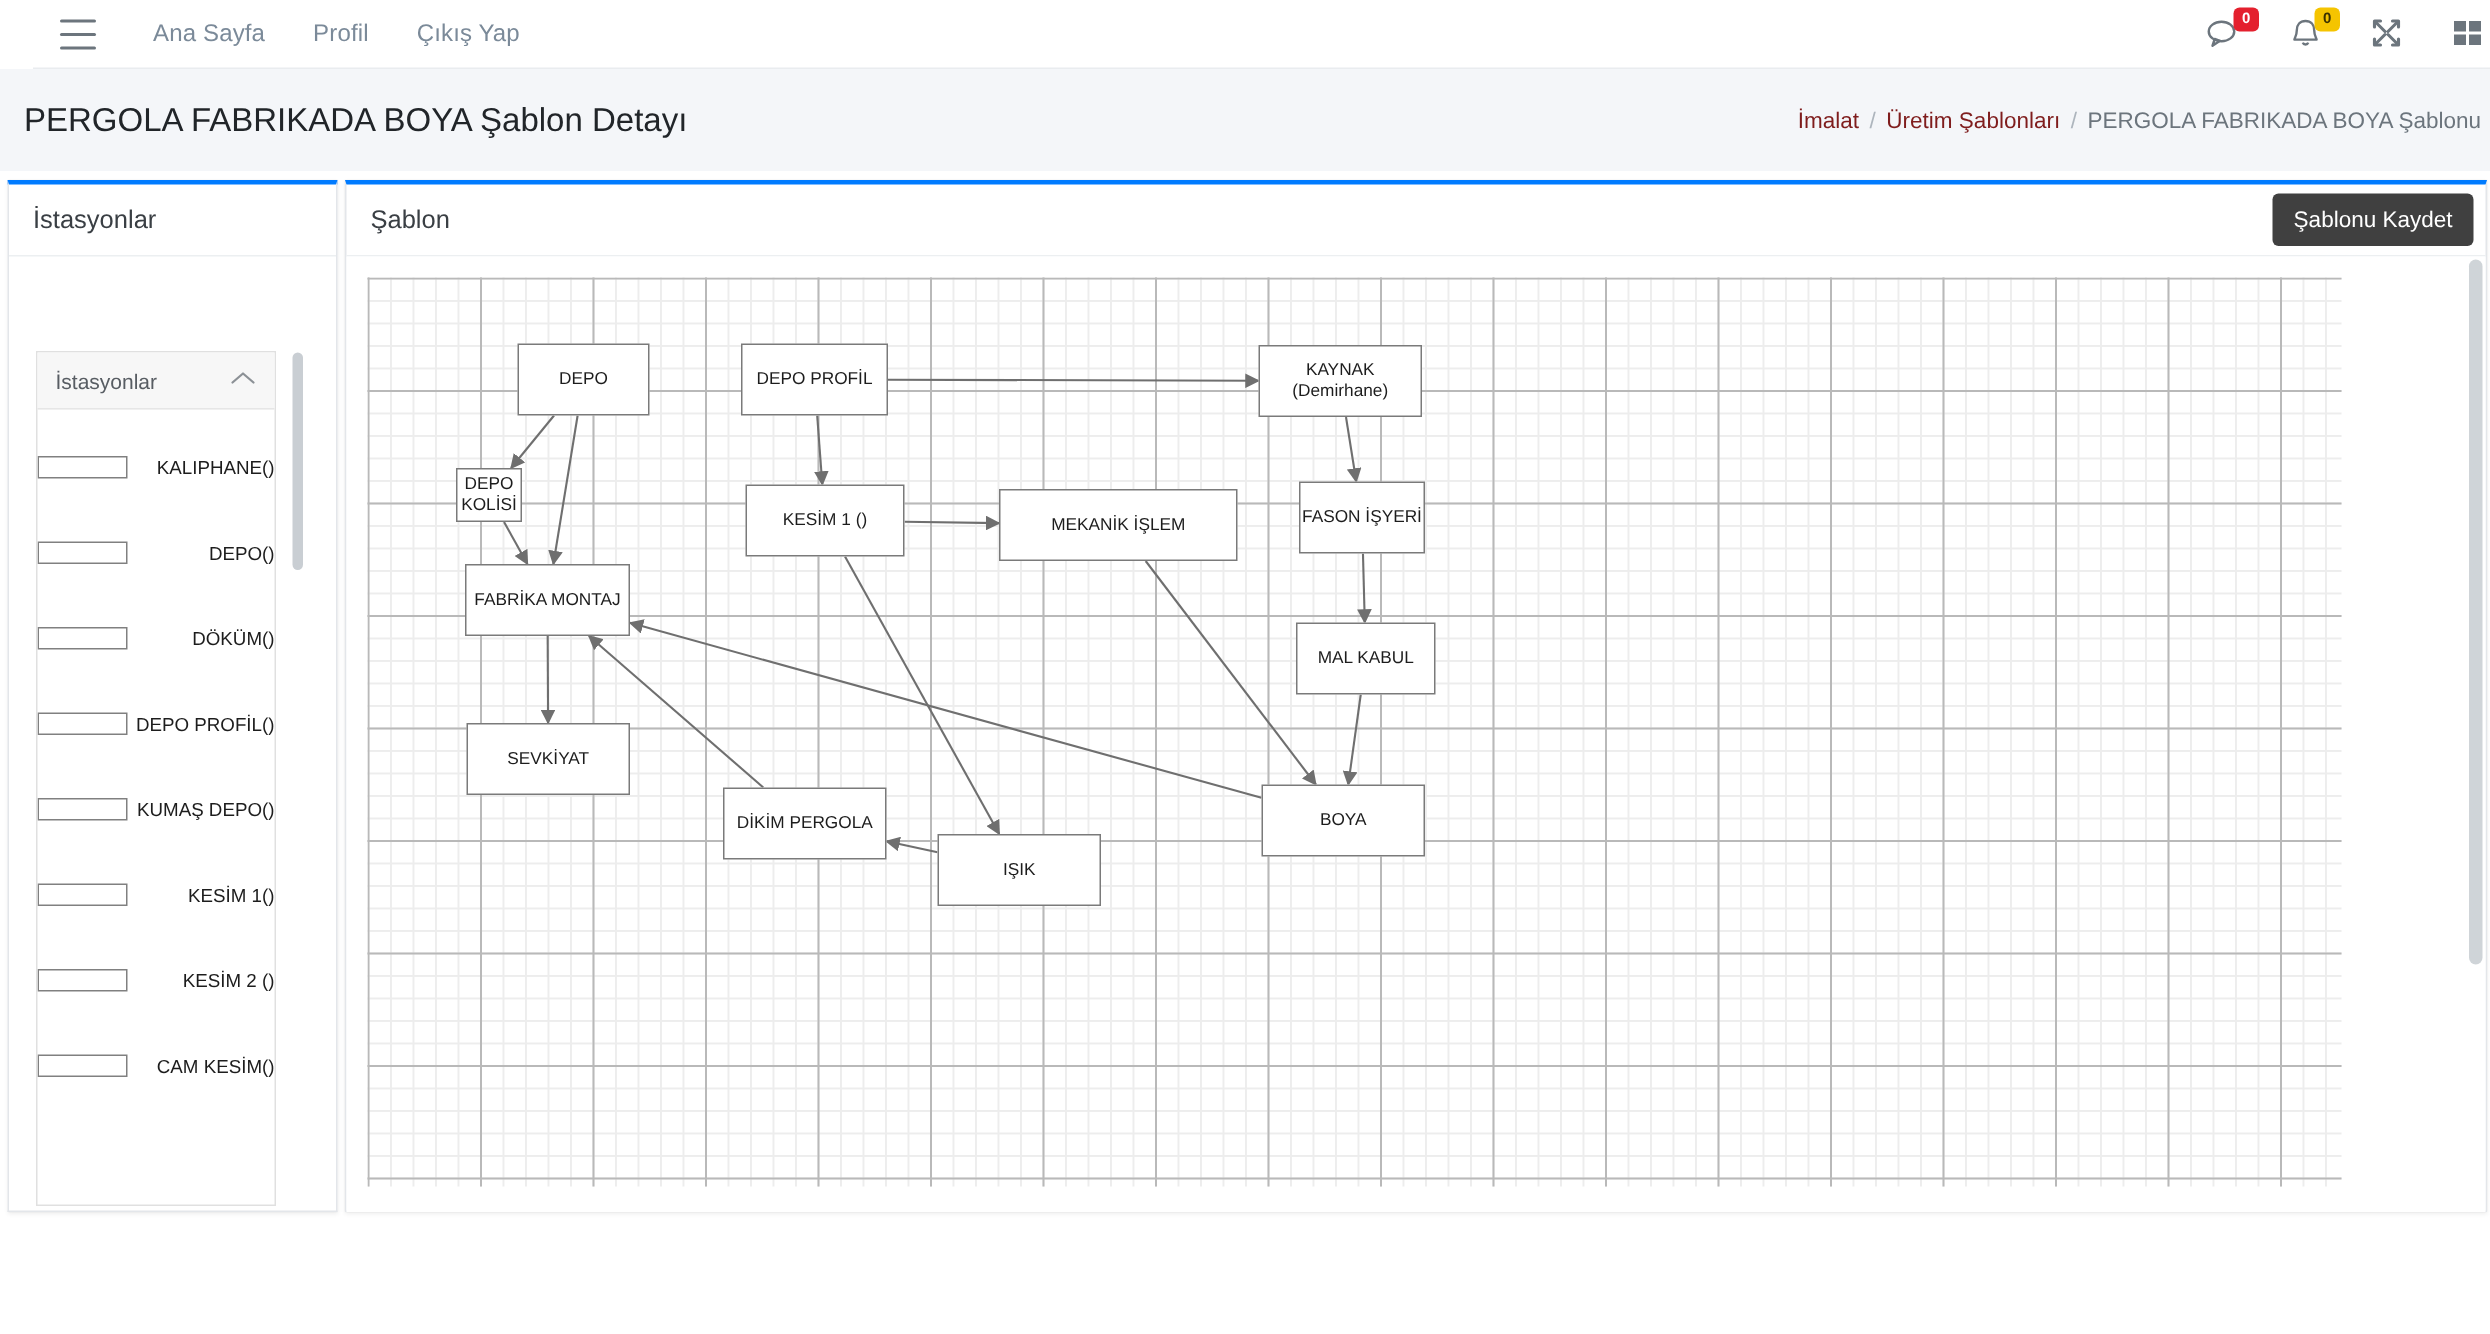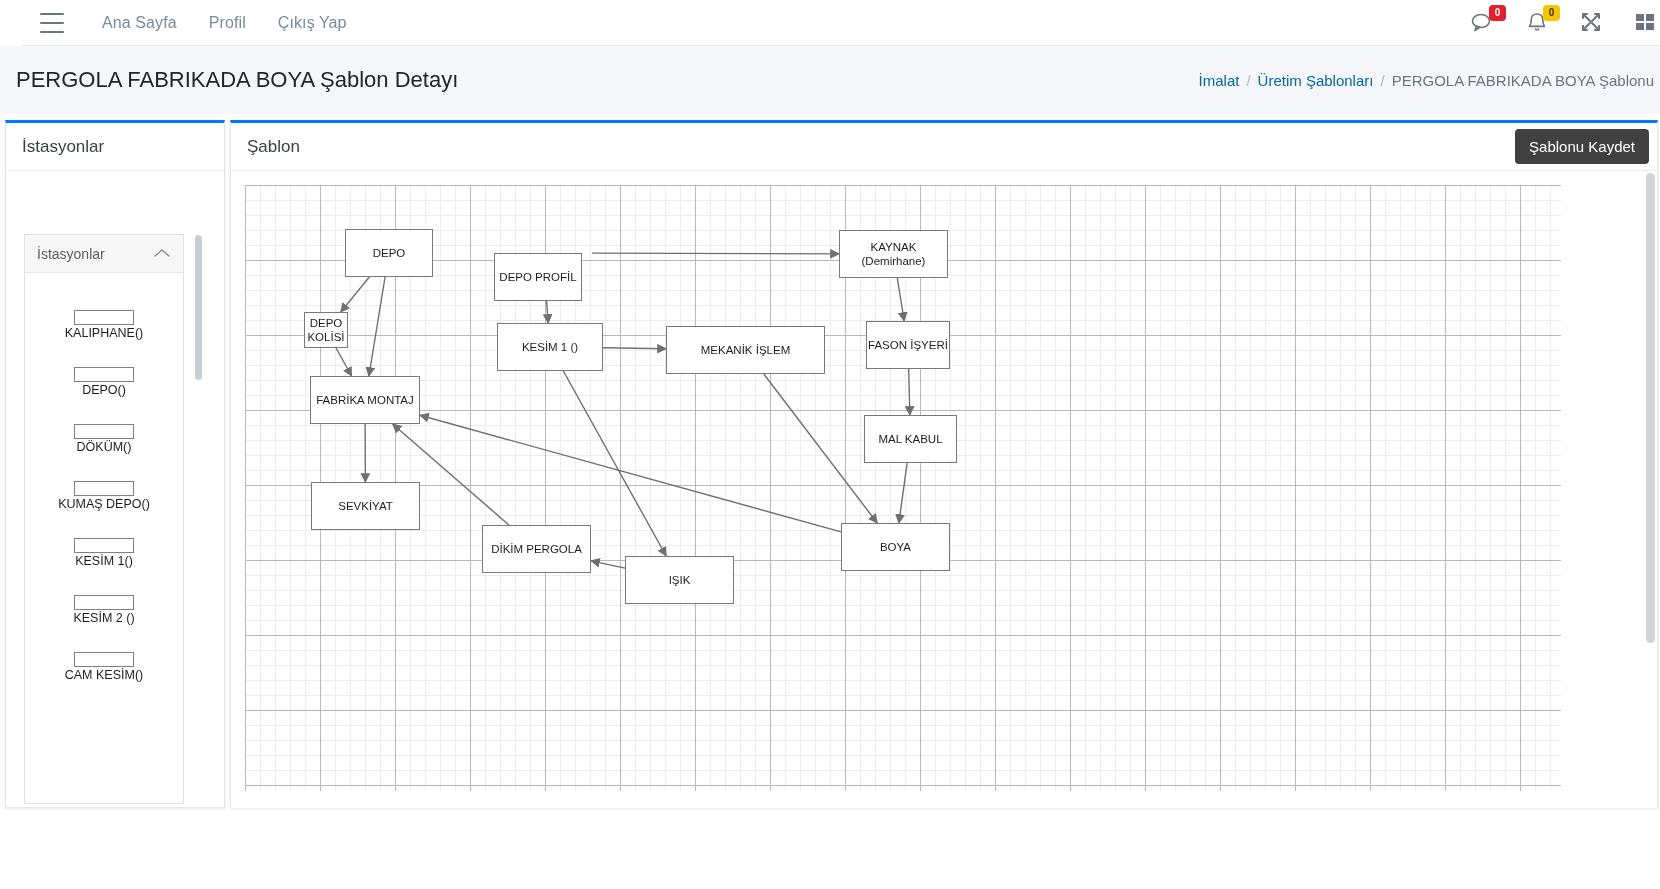--- a/index.html
+++ b/index.html
@@ -55,21 +55,21 @@
   }
   #page-title {
     font-size: 22px; color: #212529; font-weight: 400;
     margin-left: 16px; white-space: nowrap;
   }
   #breadcrumb {
     margin-left: auto; padding-right: 6px;
     font-size: 15px; color: #6c757d;
     display: flex; align-items: center; white-space: nowrap;
   }
-  #breadcrumb .crumb-link { color: #0369a1; cursor: pointer; }
+  #breadcrumb .crumb-link { color: #7f1d1d; cursor: pointer; }
   #breadcrumb .crumb-sep { color: #adb5bd; padding: 0 7px; }
   #breadcrumb .crumb-current { color: #6c757d; }
 
   
   .card {
     position: absolute;
     background: #ffffff;
     border: 1px solid #e3e6ea;
     border-top: 3px solid #007bff;
     box-shadow: 0 0 1px rgba(0,0,0,.08), 0 1px 3px rgba(0,0,0,.07);
@@ -96,22 +96,22 @@
     border-bottom: 1px solid #e6e6e6;
     display: flex; align-items: center; padding: 0 12px;
     cursor: pointer;
   }
   #station-panel-head .ttl { font-size: 14px; color: #585d63; }
   #station-panel-head .chev { margin-left: auto; color: #8c9196; }
   #station-list {
     height: 531px; overflow: hidden; padding-top: 10px;
   }
   .station-item {
-    height: 57px; display: flex; flex-direction: column;
-    align-items: center; justify-content: flex-end; cursor: grab;
+    height: 57px; display: flex; 
+    align-items: center; justify-content: space-between; cursor: grab;
   }
   .station-shape {
     width: 60px; height: 15px;
     border: 1.5px solid #808080; background: #fff;
   }
   .station-label {
     font-size: 12.5px; color: #1d1d1d; margin-top: 1px;
     white-space: nowrap;
   }
   #left-scrollbar {
@@ -243,20 +243,24 @@
             <div class="station-shape"></div>
             <div class="station-label">KALIPHANE()</div>
           </div>
           <div class="station-item">
             <div class="station-shape"></div>
             <div class="station-label">DEPO()</div>
           </div>
           <div class="station-item">
             <div class="station-shape"></div>
             <div class="station-label">DÖKÜM()</div>
+          </div>
+          <div class="station-item">
+            <div class="station-shape"></div>
+            <div class="station-label">DEPO PROFİL()</div>
           </div>
           <div class="station-item">
             <div class="station-shape"></div>
             <div class="station-label">KUMAŞ DEPO()</div>
           </div>
           <div class="station-item">
             <div class="station-shape"></div>
             <div class="station-label">KESİM 1()</div>
           </div>
           <div class="station-item">
@@ -305,21 +309,21 @@
             <line x1="596" y1="346.8982092365693" x2="175" y2="230.24033930254478" stroke="#6f6f6f" stroke-width="1.4" marker-end="url(#arrow)"></line>
             <line x1="263.8758389261745" y1="340" x2="147.6241610738255" y2="239" stroke="#6f6f6f" stroke-width="1.4" marker-end="url(#arrow)"></line>
             <line x1="380" y1="383.18531468531467" x2="346" y2="375.81468531468533" stroke="#6f6f6f" stroke-width="1.4" marker-end="url(#arrow)"></line>
             <line x1="120.11320754716981" y1="239" x2="120.38679245283019" y2="297" stroke="#6f6f6f" stroke-width="1.4" marker-end="url(#arrow)"></line>
           </g>
       </svg>
       <div id="node-layer">
           <div class="node" style="left: 100px; top: 44px; width: 88px; height: 48px;">
             <span>DEPO</span>
           </div>
-          <div class="node" style="left: 249px; top: 44px; width: 88px; height: 48px; margin-top: 24px;">
+          <div class="node" style="left: 249px; top: 44px; width: 98px; height: 48px;">
             <span>DEPO PROFİL</span>
           </div>
           <div class="node" style="left: 594px; top: 45px; width: 109px; height: 48px;">
             <span>KAYNAK (Demirhane)</span>
           </div>
           <div class="node" style="left: 59px; top: 127px; width: 44px; height: 36px;">
             <span>DEPO KOLİSİ</span>
           </div>
           <div class="node" style="left: 252px; top: 138px; width: 106px; height: 48px;">
             <span>KESİM 1 ()</span>

